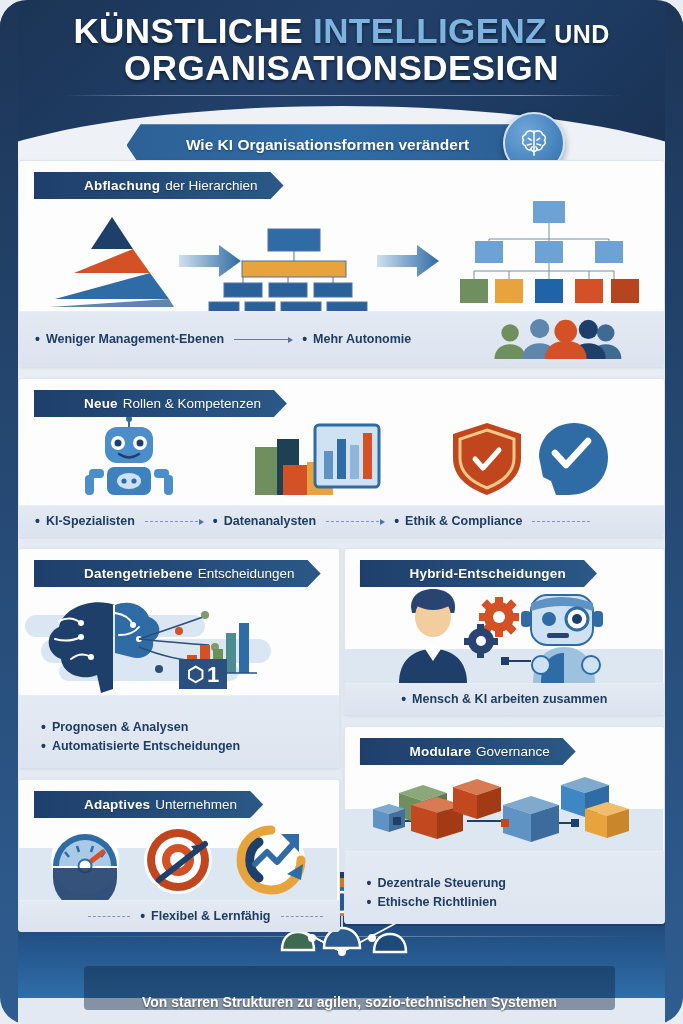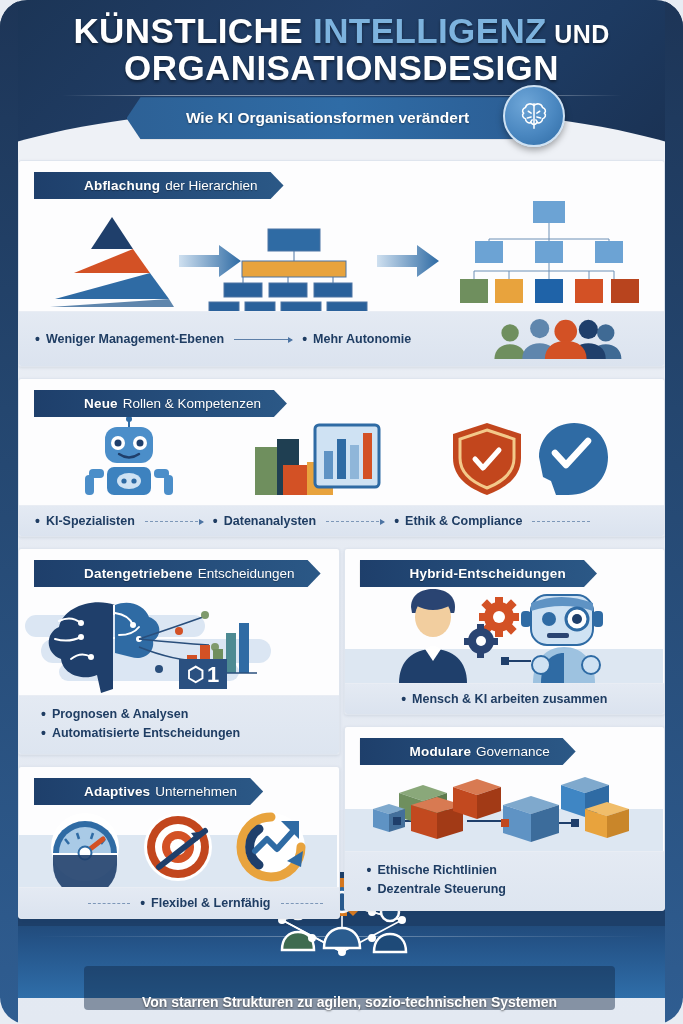--- a/index.html
+++ b/index.html
@@ -50,21 +50,21 @@
   .title-l1 { font-size:35px; }
   .title-l2 { font-size:35px; }
   .title-accent { color:#7db3de; }
   .title-small { font-size:25px; }
   .title-rule {
     width:560px; height:1px; margin:9px auto 0;
     background:linear-gradient(90deg,rgba(255,255,255,0) 0%,rgba(255,255,255,.45) 18%,rgba(255,255,255,.45) 82%,rgba(255,255,255,0) 100%);
   }
   .subtitle-wrap {
     position:relative; z-index:4;
-    margin:1px auto 0; width:430px; height:42px;
+    margin:28px auto 0; width:430px; height:42px;
   }
   .subtitle-ribbon {
     position:absolute; left:0; top:0; width:390px; height:42px;
     background:linear-gradient(90deg,#2d6196 0%,#2f6ca6 55%,#2c5f96 100%);
     clip-path:polygon(14px 0, 100% 0, 100% 100%, 14px 100%, 0 50%);
     display:flex; align-items:center; justify-content:center;
     box-shadow:0 2px 5px rgba(0,0,0,.3);
   }
   .subtitle-ribbon span {
     color:#fff; font-size:15.5px; font-weight:bold;
@@ -113,21 +113,21 @@
     width:100%;
     display:block;
   }
   .bullets {
     background:linear-gradient(180deg,#e4eaf3 0%,#dbe3ef 100%);
     border-top:1px solid #e9edf4;
     padding:7px 16px;
     display:flex; align-items:center; gap:10px;
     flex-wrap:wrap;
   }
-  .bullets.stack { display:block; padding:7px 16px 10px 22px; background:linear-gradient(180deg,#e4eaf3 0%,#dde5f0 100%); }
+  .bullets.stack { display:block; padding:20px 16px 10px 22px; background:linear-gradient(180deg,#e4eaf3 0%,#dde5f0 100%); }
   .bul {
     color:#1f3d63; font-size:12.5px; font-weight:bold; white-space:nowrap;
     display:inline-flex; align-items:center;
   }
   .bul::before { content:"•"; margin-right:6px; font-size:14px; color:#1f3d63; }
   .bullets.stack .bul { display:flex; margin:3px 0; }
   .conn {
     flex:0 0 auto; height:1px; width:58px;
     border-top:1px dashed #7d97b8;
     position:relative;
@@ -595,22 +595,22 @@
                   </g>
                 <g fill="#1f3f6b">
                   <rect x="48" y="52" width="8" height="8"></rect>
                     <rect x="156" y="54" width="8" height="8" fill="#c2491f"></rect>
                   <rect x="226" y="54" width="8" height="8"></rect>
                 </g>
               </g>
             </svg>
           </div>
           <div class="bullets stack">
+            <span class="bul">Dezentrale Steuerung</span>
             <span class="bul">Ethische Richtlinien</span>
-            <span class="bul">Dezentrale Steuerung</span>
           </div>
         </div>
 
       </div>
     </div>
   </div>
 
   <div class="footer">
     <div class="footer-band">
       <div class="footer-rule"></div>

